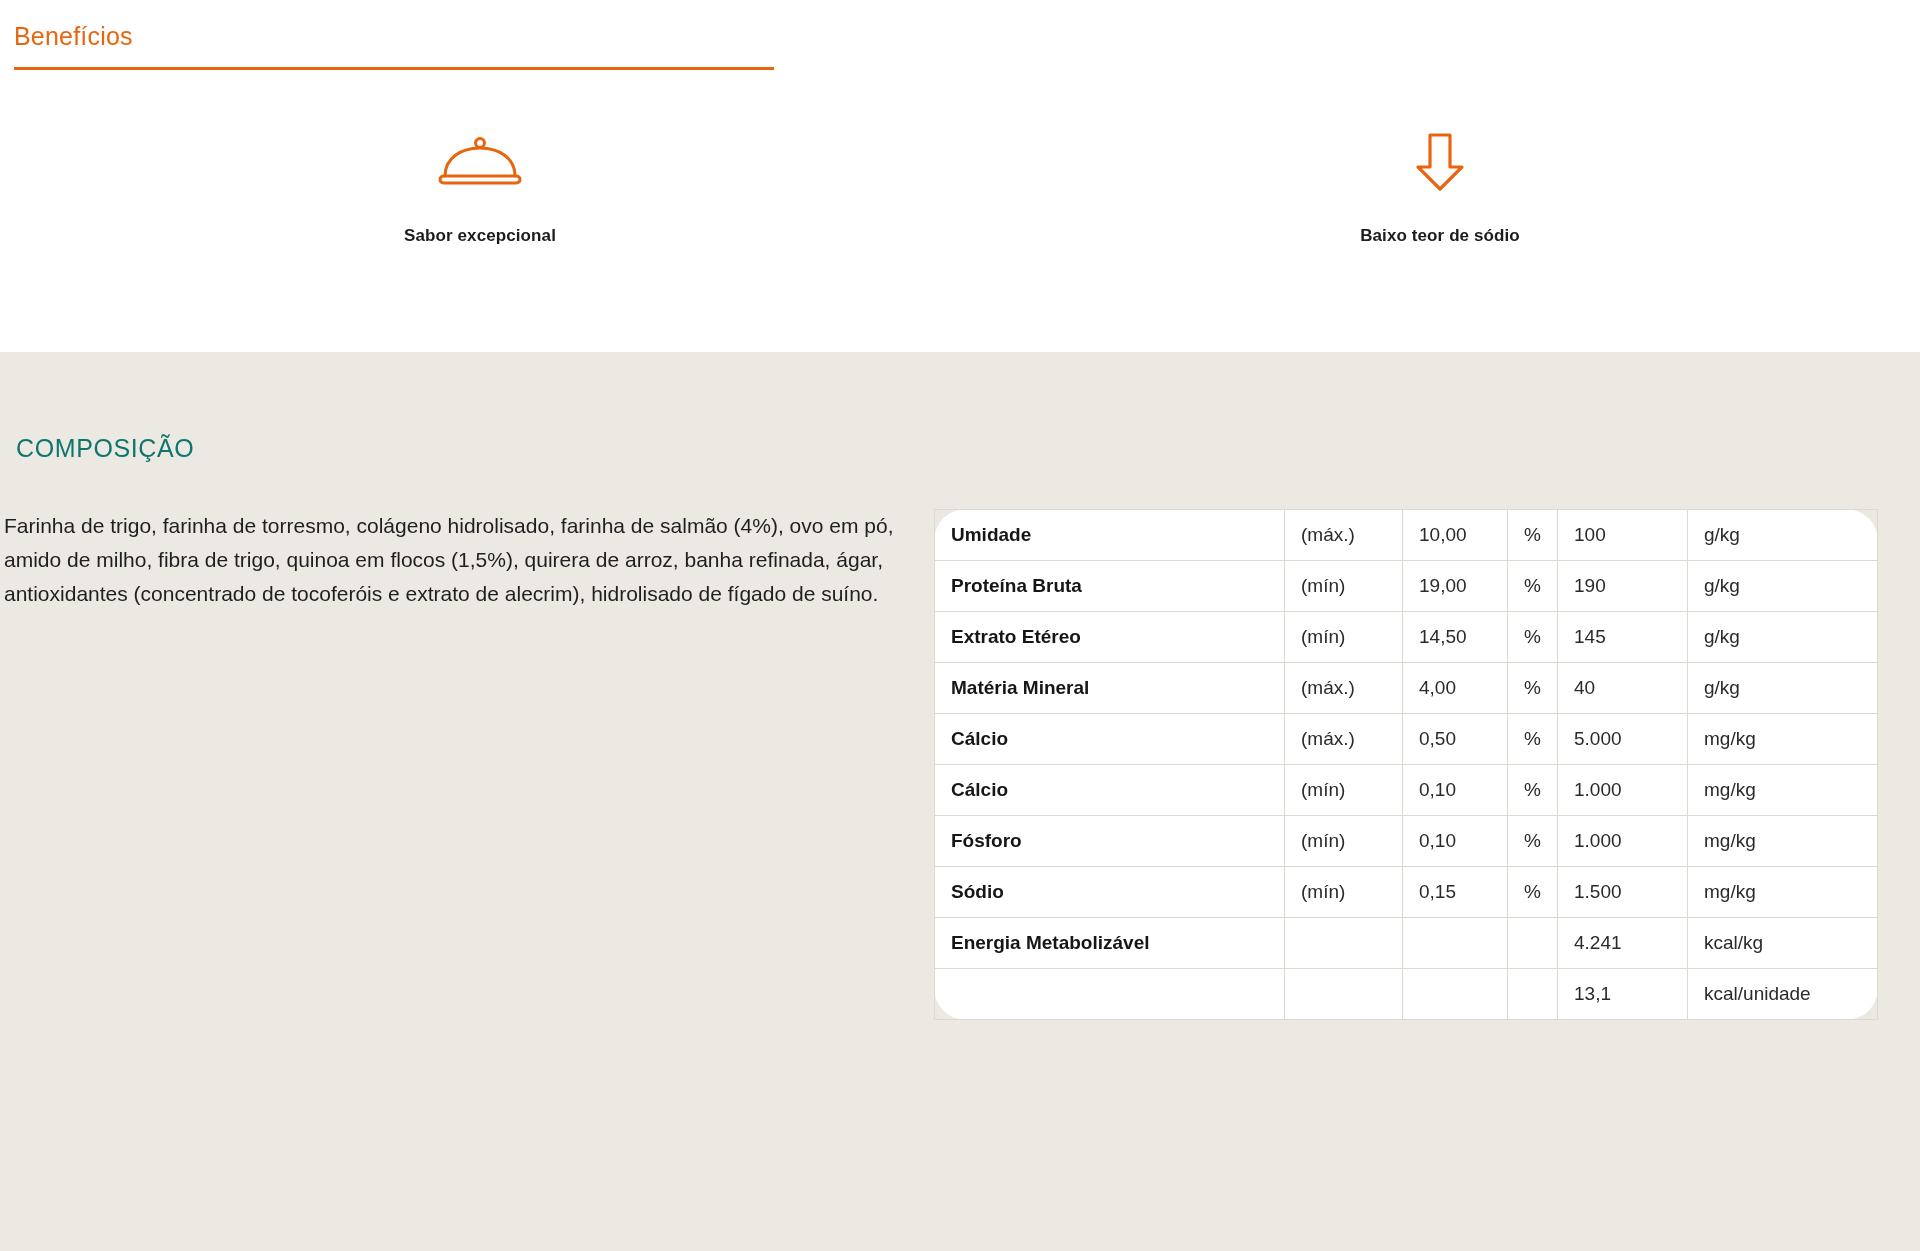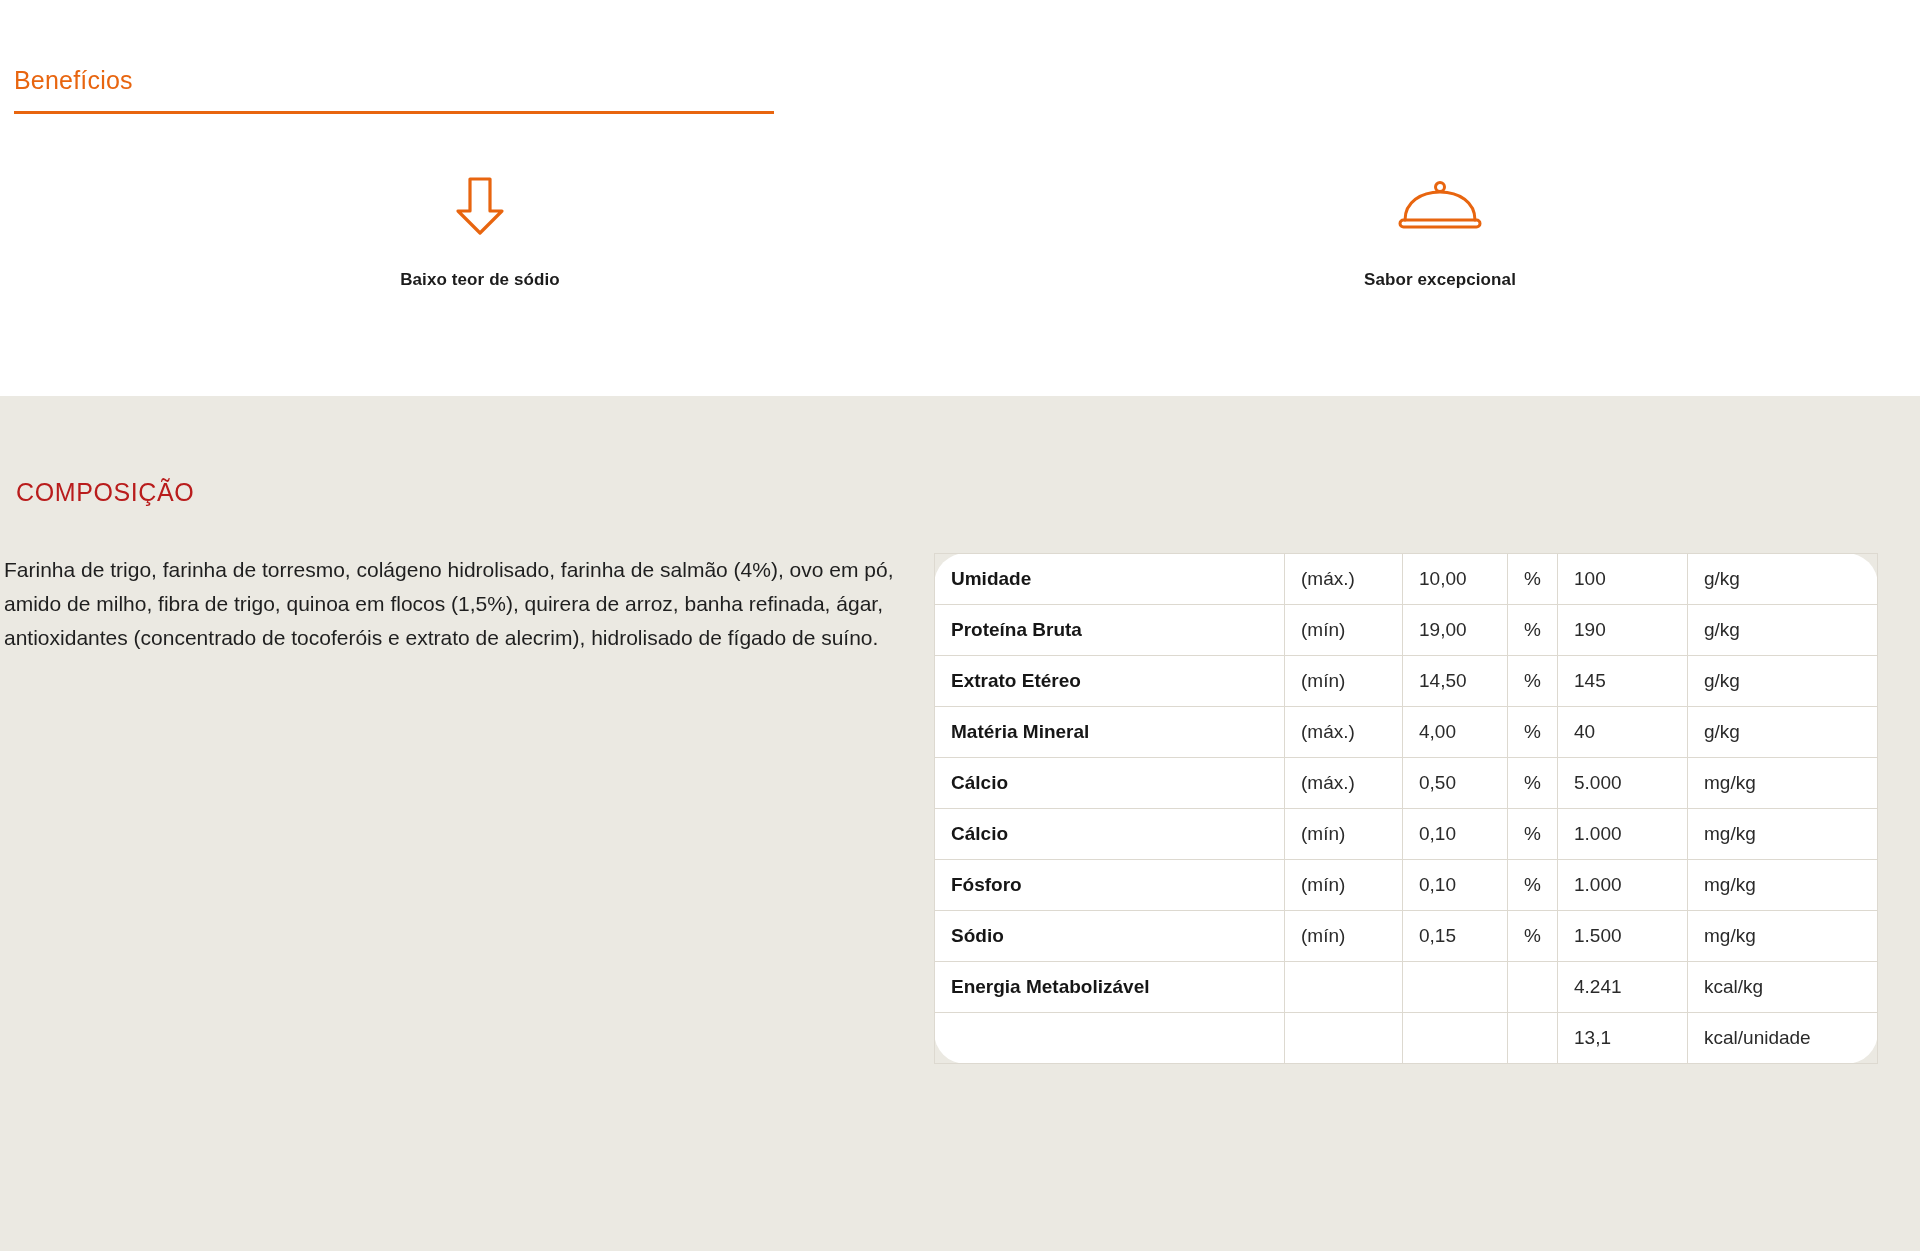--- a/index.html
+++ b/index.html
@@ -17,21 +17,20 @@
 
   
   .benefits-section {
     position: relative;
     height: 352px;
     background: #ffffff;
     box-sizing: border-box;
   }
   .benefits-title-wrap {
     padding: 22px 16px 0 14px;
-    margin-top: 44px;
   }
   .benefits-title {
     display: inline-block;
     font-size: 25px;
     color: #e8650f;
     letter-spacing: 0.2px;
     padding-bottom: 16px;
     font-weight: 400;
   }
   .benefits-underline {
@@ -66,21 +65,21 @@
 
   
   .composition-section {
     background: #ebe9e2;
     height: 899px;
     box-sizing: border-box;
     padding: 0;
     position: relative;
   }
   .composition-title {
-    color: #b91c1c;
+    color: #0f766e;
     font-size: 25px;
     font-weight: 400;
     letter-spacing: 0.6px;
     padding: 82px 0 0 16px;
   }
   .composition-body {
     display: flex;
     align-items: flex-start;
     padding-left: 4px;
     padding-top: 46px;
@@ -142,41 +141,41 @@
 </head>
 <body>
 
 <section class="benefits-section">
   <div class="benefits-title-wrap">
     <div class="benefits-title">Benefícios</div>
   </div>
   <div class="benefits-underline"></div>
 
   <div class="benefits-items">
-
-    <div class="benefit-item">
-      <div class="benefit-icon">
-        <svg width="56" height="62" viewBox="0 0 56 62" fill="none" xmlns="http://www.w3.org/2000/svg">
-          <path d="M18 4 H38 V36 H50 L28 58 L6 36 H18 Z" stroke="#e8650f" stroke-width="3.2" stroke-linejoin="round" fill="none"></path>
-        </svg>
-      </div>
-      <div class="benefit-label">Baixo teor de sódio</div>
-    </div>
 
     <div class="benefit-item">
       <div class="benefit-icon">
         <svg width="86" height="56" viewBox="0 0 86 56" fill="none" xmlns="http://www.w3.org/2000/svg">
           <circle cx="43" cy="9" r="4.5" stroke="#e8650f" stroke-width="3" fill="none"></circle>
           <path d="M8 42 C8 24 24 14 43 14 C62 14 78 24 78 42" stroke="#e8650f" stroke-width="3" fill="none" stroke-linecap="round"></path>
           <rect x="3" y="42" width="80" height="7" rx="3.5" stroke="#e8650f" stroke-width="3" fill="none"></rect>
         </svg>
       </div>
       <div class="benefit-label">Sabor excepcional</div>
     </div>
 
+    <div class="benefit-item">
+      <div class="benefit-icon">
+        <svg width="56" height="62" viewBox="0 0 56 62" fill="none" xmlns="http://www.w3.org/2000/svg">
+          <path d="M18 4 H38 V36 H50 L28 58 L6 36 H18 Z" stroke="#e8650f" stroke-width="3.2" stroke-linejoin="round" fill="none"></path>
+        </svg>
+      </div>
+      <div class="benefit-label">Baixo teor de sódio</div>
+    </div>
+
   </div>
 </section>
 
 <section class="composition-section">
   <div class="composition-title">COMPOSIÇÃO</div>
 
   <div class="composition-body">
     <div class="composition-text">Farinha de trigo, farinha de torresmo, colágeno hidrolisado, farinha de salmão (4%), ovo em pó, amido de milho, fibra de trigo, quinoa em flocos (1,5%), quirera de arroz, banha refinada, ágar, antioxidantes (concentrado de tocoferóis e extrato de alecrim), hidrolisado de fígado de suíno.</div>
 
     <table class="nutri-table">

